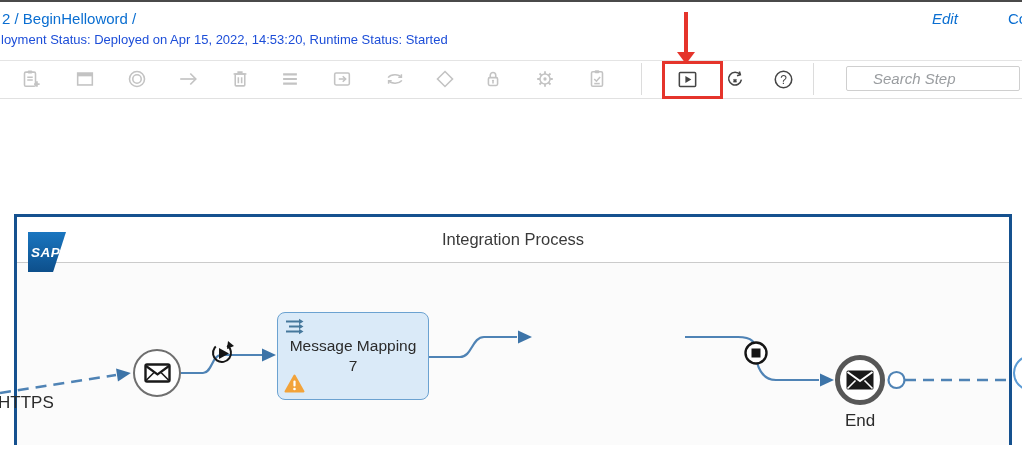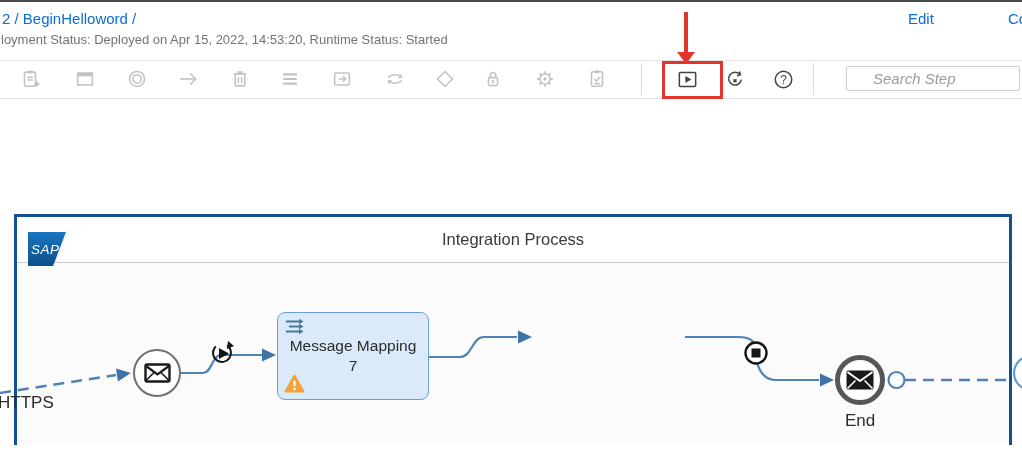--- a/index.html
+++ b/index.html
@@ -5,23 +5,23 @@
   * { margin:0; padding:0; box-sizing:border-box; }
   html,body { background:#fff; }
   body { font-family:"Liberation Sans","DejaVu Sans",sans-serif; }
   .screen {
     position:relative; width:1022px; height:451px; background:#fff;
     overflow:hidden; border-top:2px solid #4a4a4a;
   }
   
   .breadcrumb { position:absolute; left:2px; top:8px; font-size:15px; color:#0a6ed1; white-space:nowrap; }
   .hdr-link { position:absolute; top:8px; font-size:15px; color:#0a6ed1; cursor:pointer; white-space:nowrap; }
-  .link-edit { left:908px; }
+  .link-edit { left:932px;font-style:italic; }
   .link-configure { left:1008px; }
-  .status-line { position:absolute; left:1px; top:30px; font-size:13px; color:#737373; white-space:nowrap; }
+  .status-line { position:absolute; left:1px; top:30px; font-size:13px; color:#1d4ed8; white-space:nowrap; }
   
   .toolbar {
     position:absolute; left:0; top:58px; width:1022px; height:39px; background:#fff;
     border-top:1px solid #e4e4e4; border-bottom:1px solid #e1e1e1;
   }
   .tb-icon { position:absolute; top:65px; width:24px; height:24px; display:flex; align-items:center; justify-content:center; }
   .tb-icon svg { display:block; }
   .tb-disabled { color:#c3c3c3; }
   .tb-enabled { color:#454545; cursor:pointer; }
   .tb-sep { position:absolute; top:61px; width:1px; height:32px; background:#dcdcdc; }
@@ -38,24 +38,24 @@
   .red-arrow-head { position:absolute; left:677px; top:50px; width:0; height:0; z-index:10; pointer-events:none;
     border-left:9px solid transparent; border-right:9px solid transparent; border-top:12px solid #e5342b; }
   
   .process-box {
     position:absolute; left:14px; top:212px; width:998px; height:231px;
     border:3px solid #15518f; border-bottom:none; background:#fbfbfb; z-index:1;
   }
   .process-header { position:relative; width:100%; height:46px; background:#fff; border-bottom:1px solid #cbcbcb; }
   .process-title { position:absolute; left:0; right:0; top:13px; text-align:center; font-size:16.5px; color:#3a3a3a; }
   .sap-logo {
-    position:absolute; left:11px; top:15px; width:38px; height:34px;
+    position:absolute; left:11px; top:15px; width:38px; height:40px;
     background:linear-gradient(180deg,#1a76c0 0%,#0d4f8b 100%);
     clip-path:polygon(0 0,100% 0,66% 100%,0 100%);
-    color:#fff; font-weight:normal; font-style:italic; font-size:13.5px;
+    color:#fff; font-weight:bold; font-style:italic; font-size:13.5px;
     display:flex; align-items:center; padding-left:3px; letter-spacing:0.5px;text-align:right;
   }
   
   .event-circle { position:absolute; border-radius:50%; background:#fff; display:flex; align-items:center; justify-content:center; z-index:4; }
   .start-circle { left:133px; top:347px; width:48px; height:48px; border:2.5px solid #6f6f6f; }
   .end-circle   { left:835px; top:353px; width:50px; height:50px; border:5px solid #575757; }
   .node-label { position:absolute; font-size:17px; color:#2b2b2b; text-align:center; z-index:4; }
   .step-box {
     position:absolute; width:152px; height:88px; background:#daeaf8;
     border:1.5px solid #6ba2d1; border-radius:8px; z-index:4;

